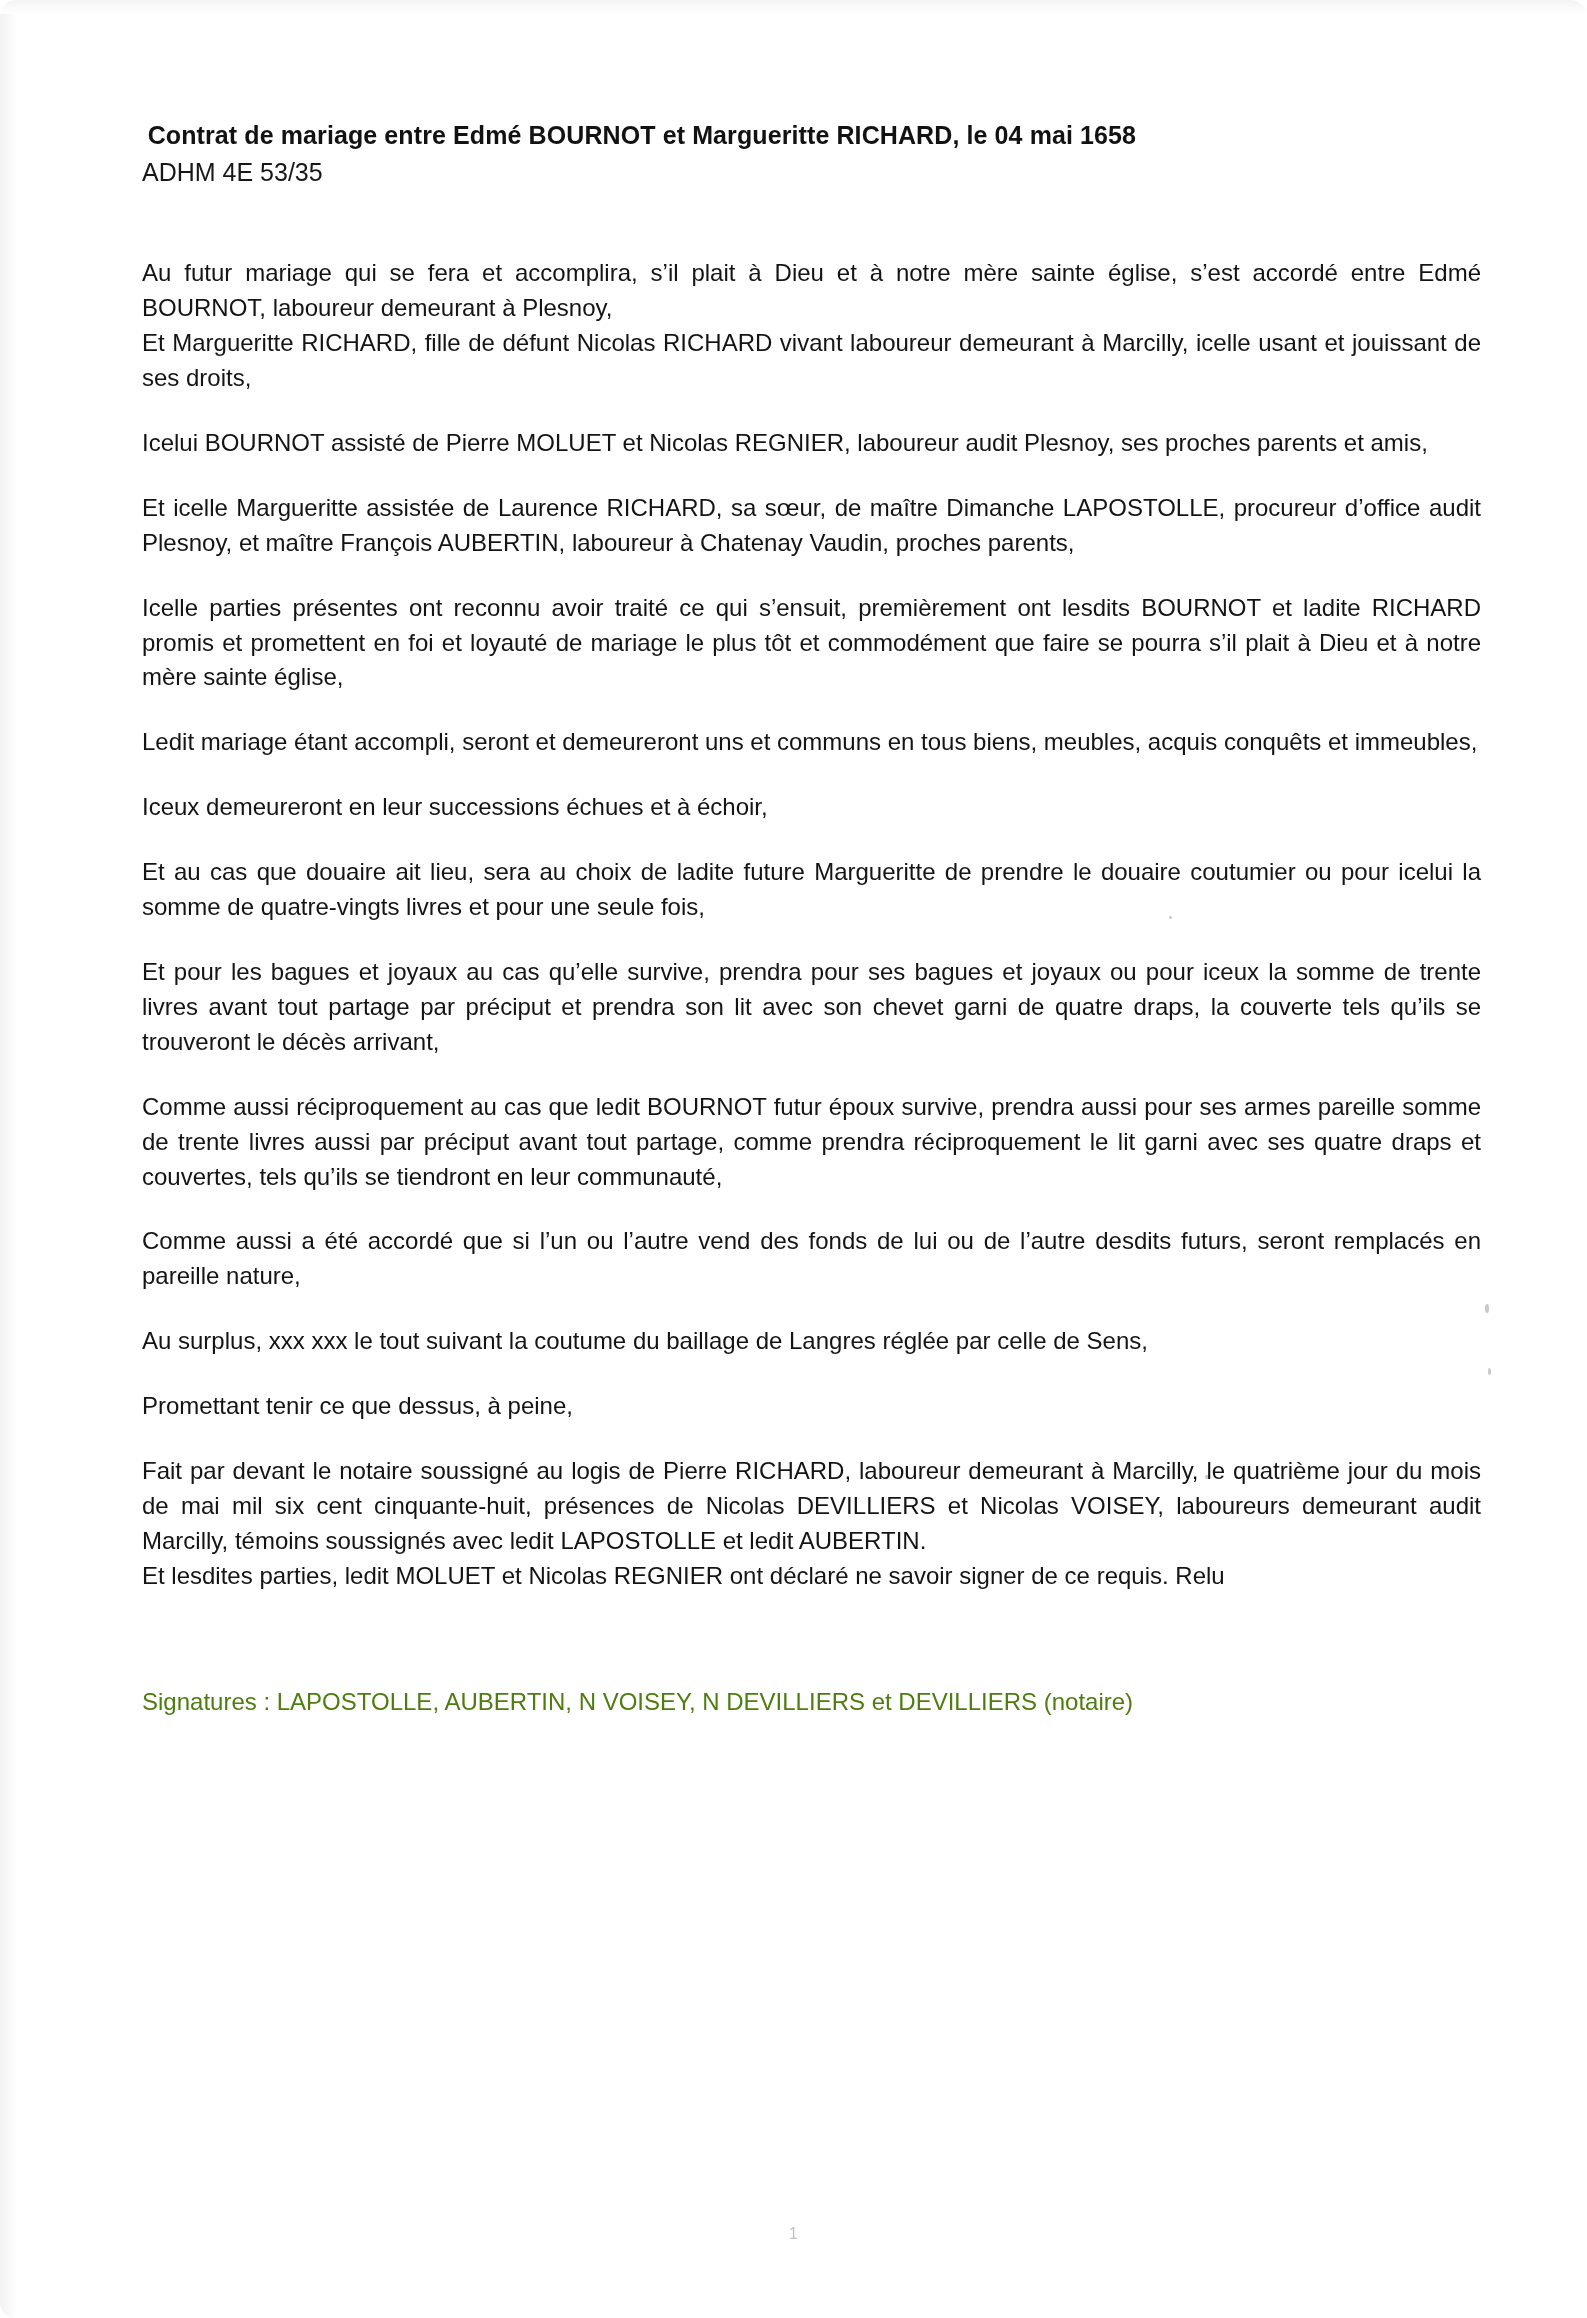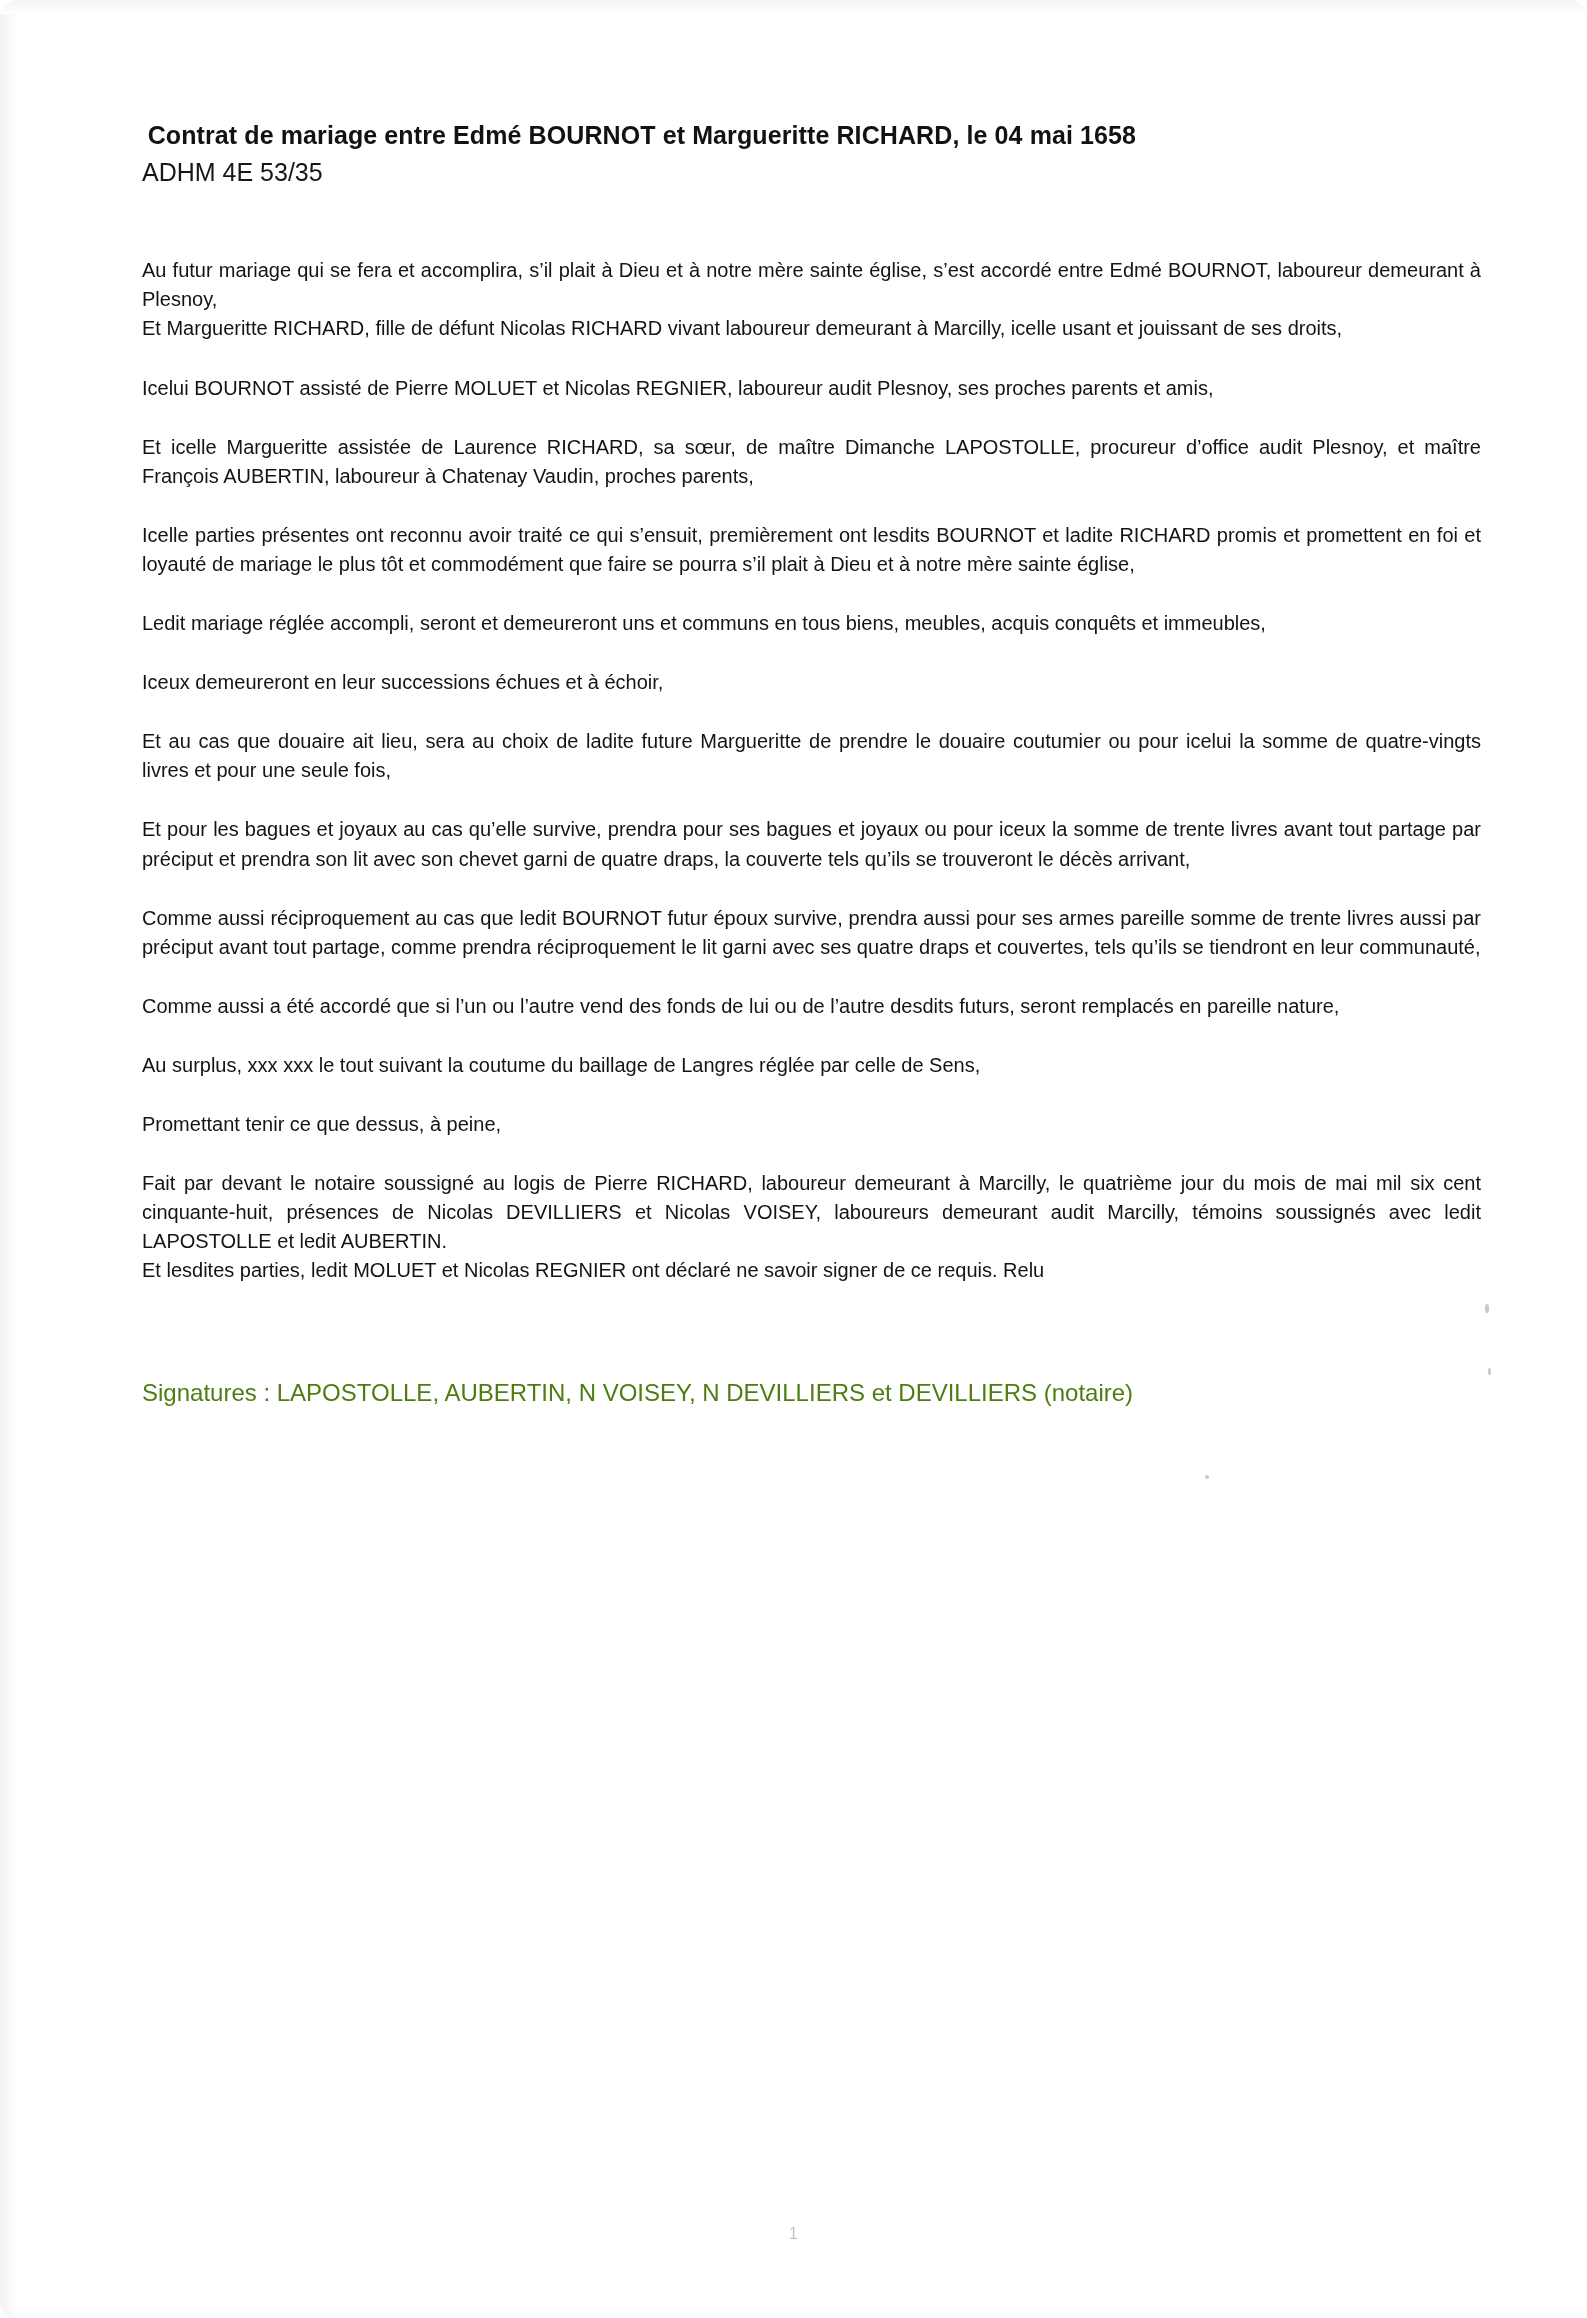--- a/index.html
+++ b/index.html
@@ -54,21 +54,21 @@
     font-size: 25px;
     font-weight: normal;
     line-height: 1.30;
     margin: 0 0 16px 0;
     color: #171717;
   }
   .body-block {
     margin-top: 68px;
   }
   p.para {
-    font-size: 20px;
+    font-size: 24px;
     line-height: 1.455;
     text-align: justify;
     text-justify: inter-word;
     margin: 0 0 30px 0;
     color: #141414;
     hyphens: none;
   }
   p.para:last-child { margin-bottom: 0; }
   .sig-block {
     margin-top: 91px;
@@ -123,21 +123,21 @@
         <span>Au futur mariage qui se fera et accomplira, s’il plait à Dieu et à notre mère sainte église, s’est accordé entre Edmé BOURNOT, laboureur demeurant à Plesnoy,</span><br>
         <span>Et Margueritte RICHARD, fille de défunt Nicolas RICHARD vivant laboureur demeurant à Marcilly, icelle usant et jouissant de ses droits,</span>
       </p>
 
       <p class="para">Icelui BOURNOT assisté de Pierre MOLUET et Nicolas REGNIER, laboureur audit Plesnoy, ses proches parents et amis,</p>
 
       <p class="para">Et icelle Margueritte assistée de Laurence RICHARD, sa sœur, de maître Dimanche LAPOSTOLLE, procureur d’office audit Plesnoy, et maître François AUBERTIN, laboureur à Chatenay Vaudin, proches parents,</p>
 
       <p class="para">Icelle parties présentes ont reconnu avoir traité ce qui s’ensuit, premièrement ont lesdits BOURNOT et ladite RICHARD promis et promettent en foi et loyauté de mariage le plus tôt et commodément que faire se pourra s’il plait à Dieu et à notre mère sainte église,</p>
 
-      <p class="para">Ledit mariage réglée accompli, seront et demeureront uns et communs en tous biens, meubles, acquis conquêts et immeubles,</p>
+      <p class="para">Ledit mariage étant accompli, seront et demeureront uns et communs en tous biens, meubles, acquis conquêts et immeubles,</p>
 
       <p class="para">Iceux demeureront en leur successions échues et à échoir,</p>
 
       <p class="para">Et au cas que douaire ait lieu, sera au choix de ladite future Margueritte de prendre le douaire coutumier ou pour icelui la somme de quatre-vingts livres et pour une seule fois,</p>
 
       <p class="para">Et pour les bagues et joyaux au cas qu’elle survive, prendra pour ses bagues et joyaux ou pour iceux la somme de trente livres avant tout partage par préciput et prendra son lit avec son chevet garni de quatre draps, la couverte tels qu’ils se trouveront le décès arrivant,</p>
 
       <p class="para">Comme aussi réciproquement au cas que ledit BOURNOT futur époux survive, prendra aussi pour ses armes pareille somme de trente livres aussi par préciput avant tout partage, comme prendra réciproquement le lit garni avec ses quatre draps et couvertes, tels qu’ils se tiendront en leur communauté,</p>
 
       <p class="para">Comme aussi a été accordé que si l’un ou l’autre vend des fonds de lui ou de l’autre desdits futurs, seront remplacés en pareille nature,</p>

